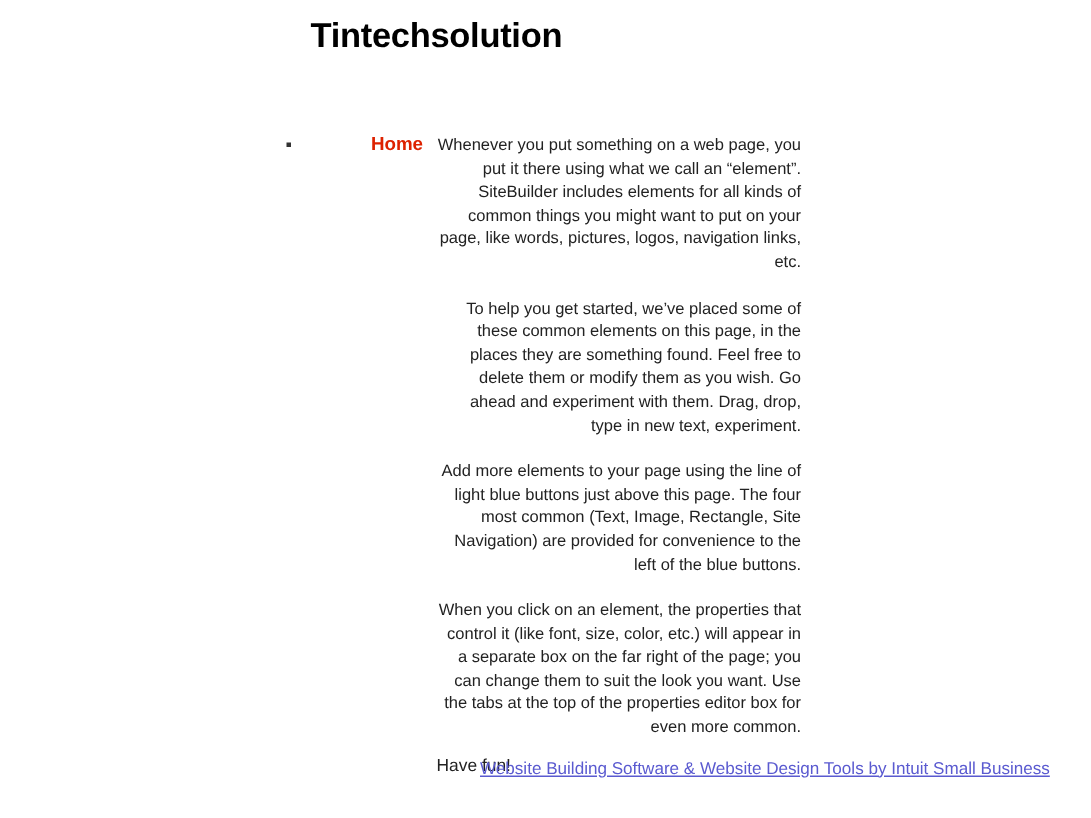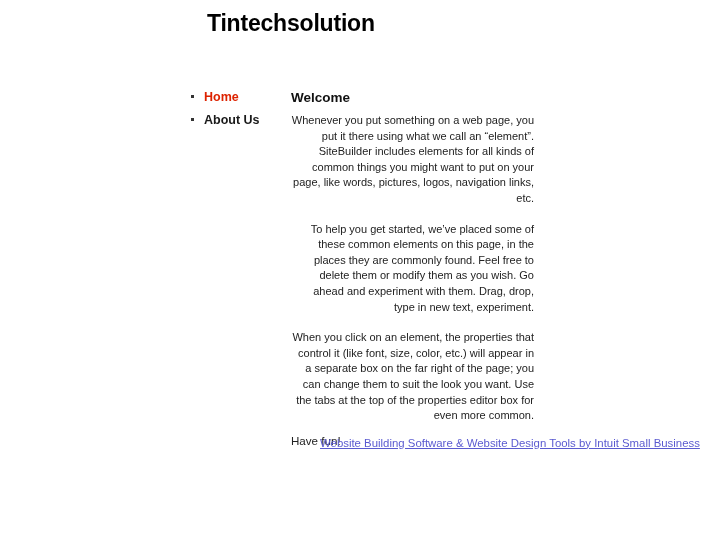--- a/index.html
+++ b/index.html
@@ -33,20 +33,21 @@
   #site-nav {
     position: absolute;
     left: 186px;
     top: 88px;
     width: 96px;
   }
   #site-nav ul {
     list-style: none;
     margin: 0;
     padding: 0;
+    text-align: right;
   }
   #site-nav li {
     position: relative;
     padding-left: 18px;
     margin: 0 0 6px 0;
     line-height: 16px;
   }
   #site-nav li::before {
     content: "";
     position: absolute;
@@ -124,34 +125,31 @@
 </head>
 <body>
 
 <div id="site-title">Tintechsolution</div>
 
 <nav id="site-nav">
   <ul>
     <li>
       <a class="nav-current" href="#">Home</a>
     </li>
-    <li>
-      <a class="nav-link" href="#">About Us</a>
-    </li>
   </ul>
 </nav>
 
 <main id="content">
 
-  <h2 id="content-heading">Welcome</h2>
 
   <p class="body-para">Whenever you put something on a web page, you put it there using what we call an “element”. SiteBuilder includes elements for all kinds of common things you might want to put on your page, like words, pictures, logos, navigation links, etc.</p>
 
-  <p class="body-para">To help you get started, we’ve placed some of these common elements on this page, in the places they are commonly found. Feel free to delete them or modify them as you wish. Go ahead and experiment with them.  Drag, drop, type in new text, experiment.</p>
+  <p class="body-para">To help you get started, we’ve placed some of these common elements on this page, in the places they are something found. Feel free to delete them or modify them as you wish. Go ahead and experiment with them.  Drag, drop, type in new text, experiment.</p>
 
+  <p class="body-para">Add more elements to your page using the line of light blue buttons just above this page.  The four most common (Text, Image, Rectangle, Site Navigation) are provided for convenience to the left of the blue buttons.</p>
 
   <p class="body-para">When you click on an element, the properties that control it (like font, size, color, etc.) will appear in a separate box on the far right of the page; you can change them to suit the look you want. Use the tabs at the top of the properties editor box for even more common.</p>
 
   <div id="closing-wrap">
     <span id="closing-text">Have fun!</span>
     <a id="footer-link" href="#">Website Building Software &amp; Website Design Tools by Intuit Small Business</a>
   </div>
 
 </main>
 

